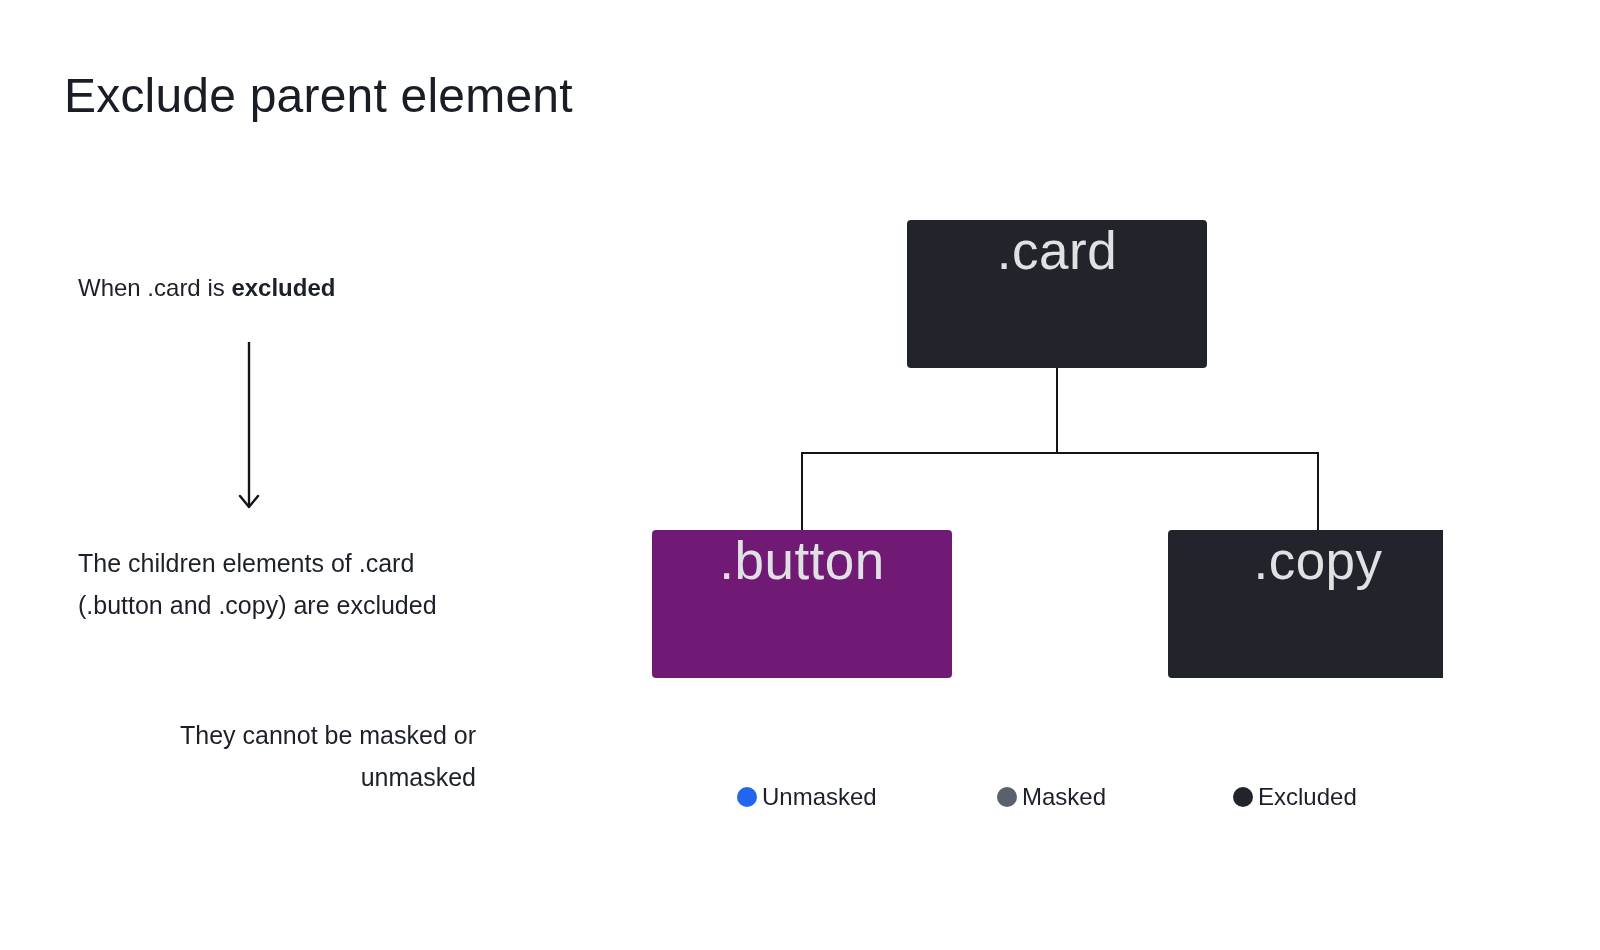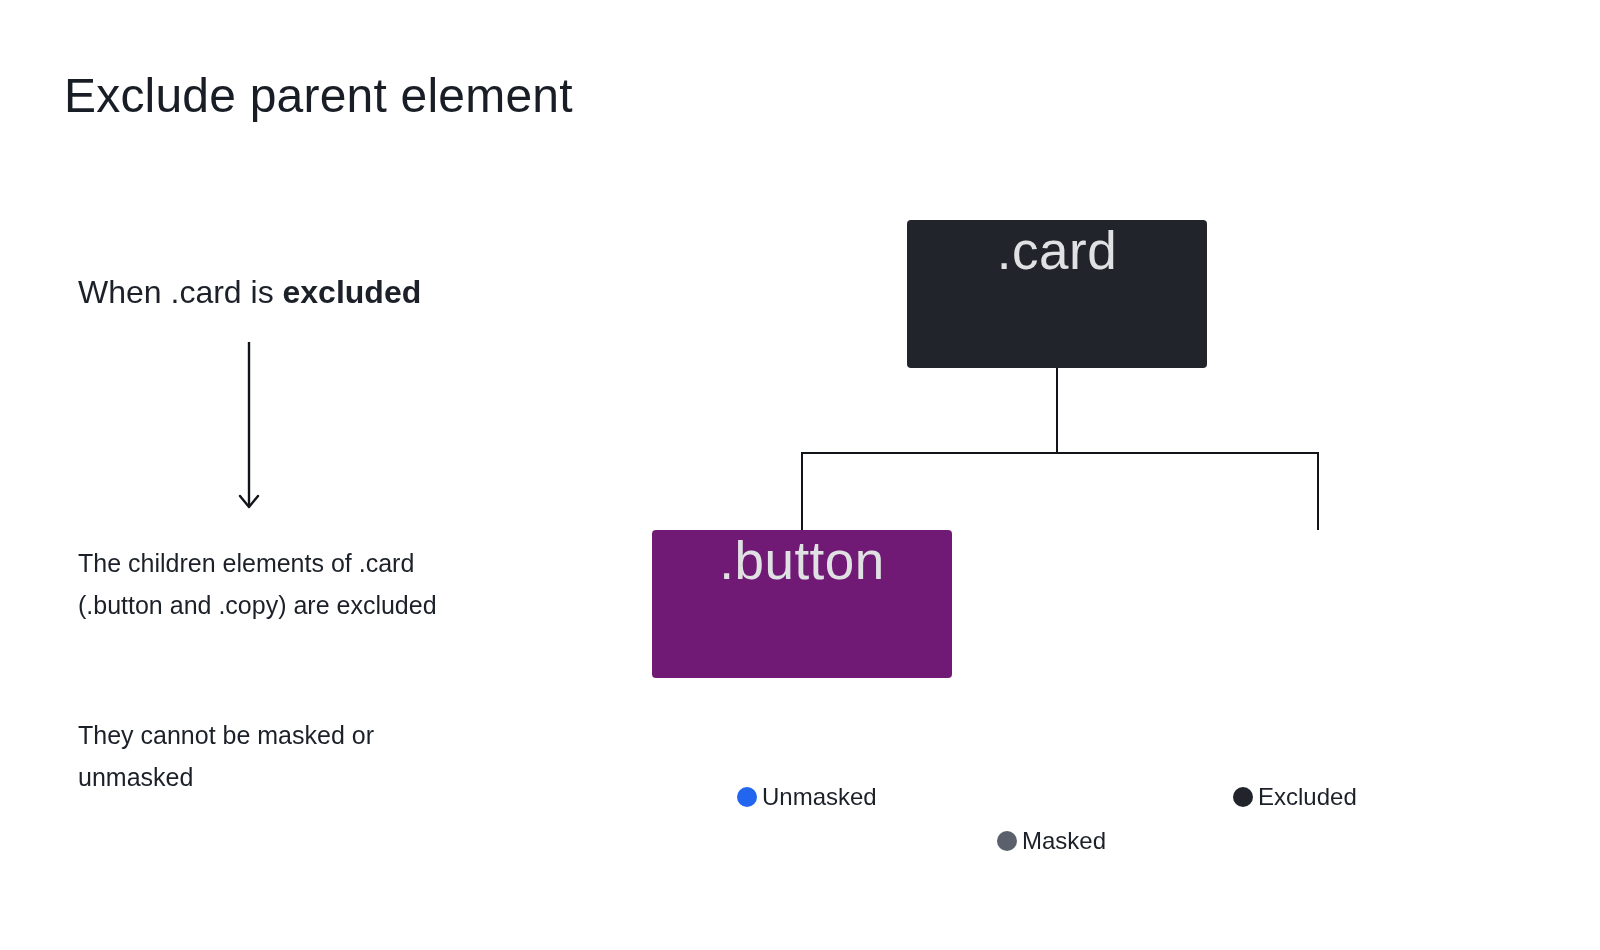--- a/index.html
+++ b/index.html
@@ -27,21 +27,21 @@
     letter-spacing: 0.2px;
     color: #191e26;
     white-space: nowrap;
   }
 
   
   .intro {
     position: absolute;
     left: 78px;
     top: 274px;
-    font-size: 32px;
+    font-size: 24px;
     font-weight: 400;
     color: #1c2129;
     white-space: nowrap;
   }
   .intro b { font-weight: 700; }
 
   .down-arrow {
     position: absolute;
     left: 234px;
     top: 338px;
@@ -50,21 +50,21 @@
   .para {
     position: absolute;
     left: 78px;
     width: 398px;
     font-size: 25px;
     font-weight: 400;
     line-height: 42px;
     color: #1c2129;
   }
   .para-1 { top: 542px; }
-  .para-2 { top: 714px; }
+  .para-2 { top: 714px; text-align: right; }
 
   
   .node {
     position: absolute;
     width: 300px;
     height: 148px;
     background: #21252b;
     border-radius: 4px;
     display: flex;
     align-items: flex-start;
@@ -90,21 +90,21 @@
   
   .legend-item {
     position: absolute;
     top: 784px;
     height: 26px;
     display: flex;
     align-items: center;
     gap: 5px;
   }
   .legend-item-unmasked { left: 737px; }
-  .legend-item-masked   { left: 997px; margin-top: 44px; }
+  .legend-item-masked   { left: 997px; }
   .legend-item-excluded { left: 1233px; }
 
   .legend-dot {
     width: 20px;
     height: 20px;
     border-radius: 50%;
     flex: 0 0 auto;
   }
   .legend-label {
     font-size: 24px;
@@ -137,20 +137,23 @@
   <div class="conn conn-drop-right"></div>
 
   <div class="node node-card" style="background-color: rgb(33, 37, 43);">
     <span>.card</span>
   </div>
 
   <div class="node node-button" style="background-color: #701a75;">
     <span>.button</span>
   </div>
 
+  <div class="node node-copy" style="background-color: rgb(33, 37, 43);">
+    <span>.copy</span>
+  </div>
 
   <div class="legend-item legend-item-unmasked">
     <span class="legend-dot" style="background-color: rgb(34, 102, 240);"></span>
     <span class="legend-label">Unmasked</span>
   </div>
 
   <div class="legend-item legend-item-masked">
     <span class="legend-dot" style="background-color: rgb(90, 97, 109);"></span>
     <span class="legend-label">Masked</span>
   </div>

